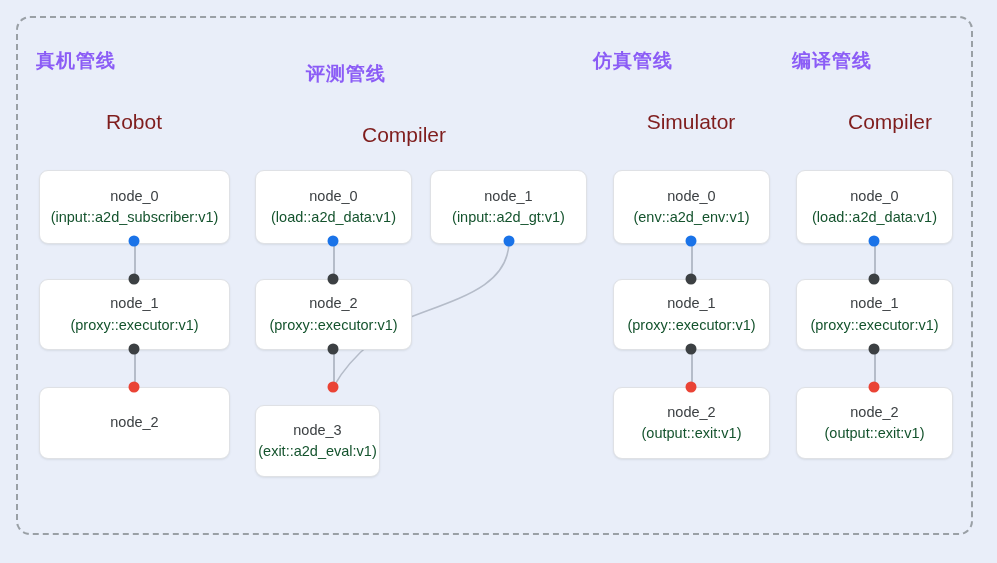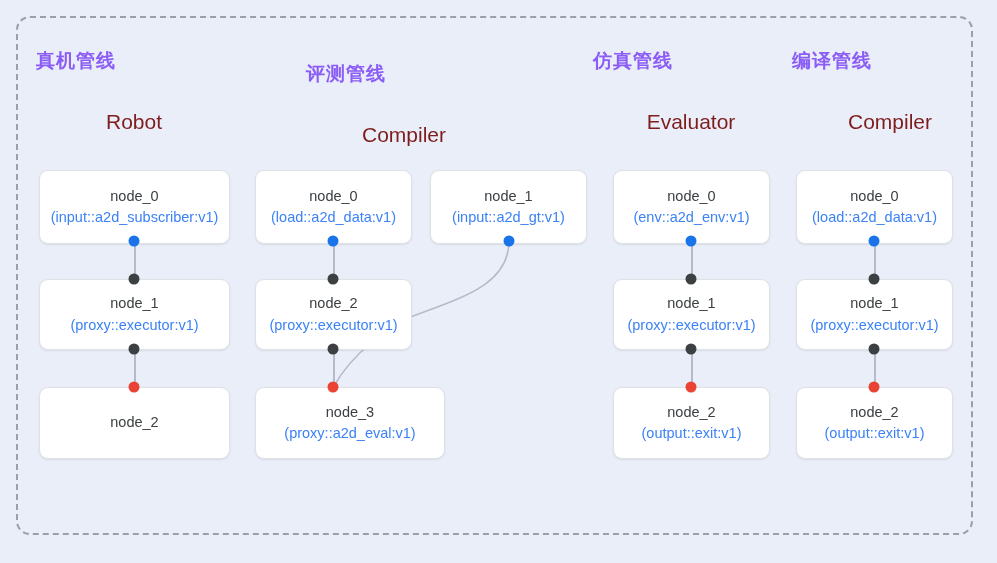--- a/index.html
+++ b/index.html
@@ -64,21 +64,21 @@
   }
   .node-title {
     font-size: 14.5px;
     color: #3c4043;
     line-height: 1.45;
     white-space: nowrap;
     text-align: center;
   }
   .node-sub {
     font-size: 14.5px;
-    color: #3b82f6;
+    color: #14532d;
     line-height: 1.45;
     white-space: nowrap;
   }
   
   .port {
     position: absolute;
     width: 11px;
     height: 11px;
     border-radius: 50%;
     z-index: 5;
@@ -164,29 +164,29 @@
   </div>
   <div class="port blue" style="left:509px; top:241px;"></div>
 
   <div class="node" style="left:255px; top:279px; width:157px; height:71px;">
     <div class="node-title">node_2</div>
     <div class="node-sub">(proxy::executor:v1)</div>
   </div>
   <div class="port black" style="left:333px; top:279px;"></div>
   <div class="port black" style="left:333px; top:349px;"></div>
 
-  <div class="node" style="left:255px; top:387px; width:190px; height:72px;">
+  <div class="node" style="left:255px; top:405px; width:125px; height:72px;">
     <div class="node-title">node_3</div>
-    <div class="node-sub">(proxy::a2d_eval:v1)</div>
+    <div class="node-sub">(exit::a2d_eval:v1)</div>
   </div>
   <div class="port red" style="left:333px; top:387px;"></div>
 
   <div class="column" style="left:593px; width:196px;">
     <div class="col-title">仿真管线</div>
-    <div class="col-subtitle">Evaluator</div>
+    <div class="col-subtitle">Simulator</div>
   </div>
 
   <div class="vlink" style="left:691px; top:241px; height:38px;"></div>
   <div class="vlink" style="left:691px; top:349px; height:38px;"></div>
 
   <div class="node" style="left:613px; top:170px; width:157px; height:74px;">
     <div class="node-title">node_0</div>
     <div class="node-sub">(env::a2d_env:v1)</div>
   </div>
   <div class="port blue" style="left:691px; top:241px;"></div>

